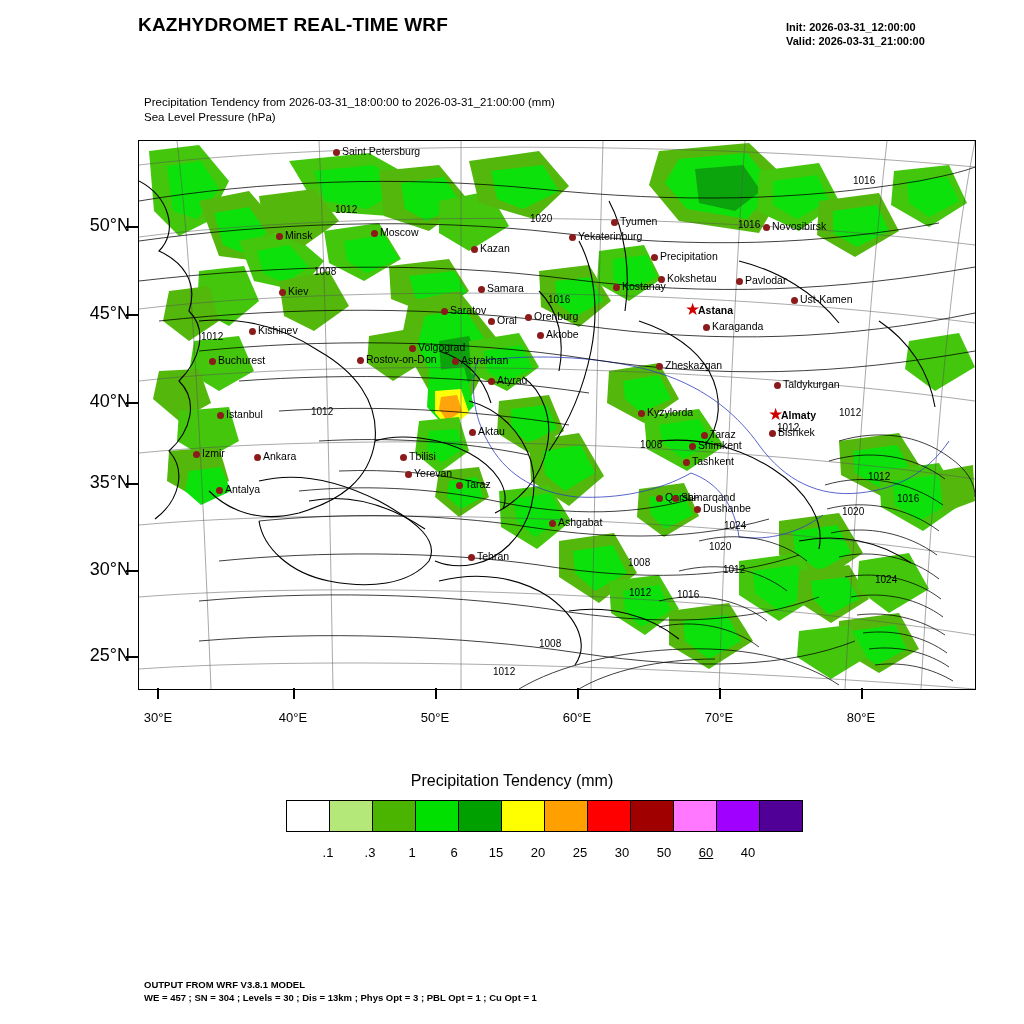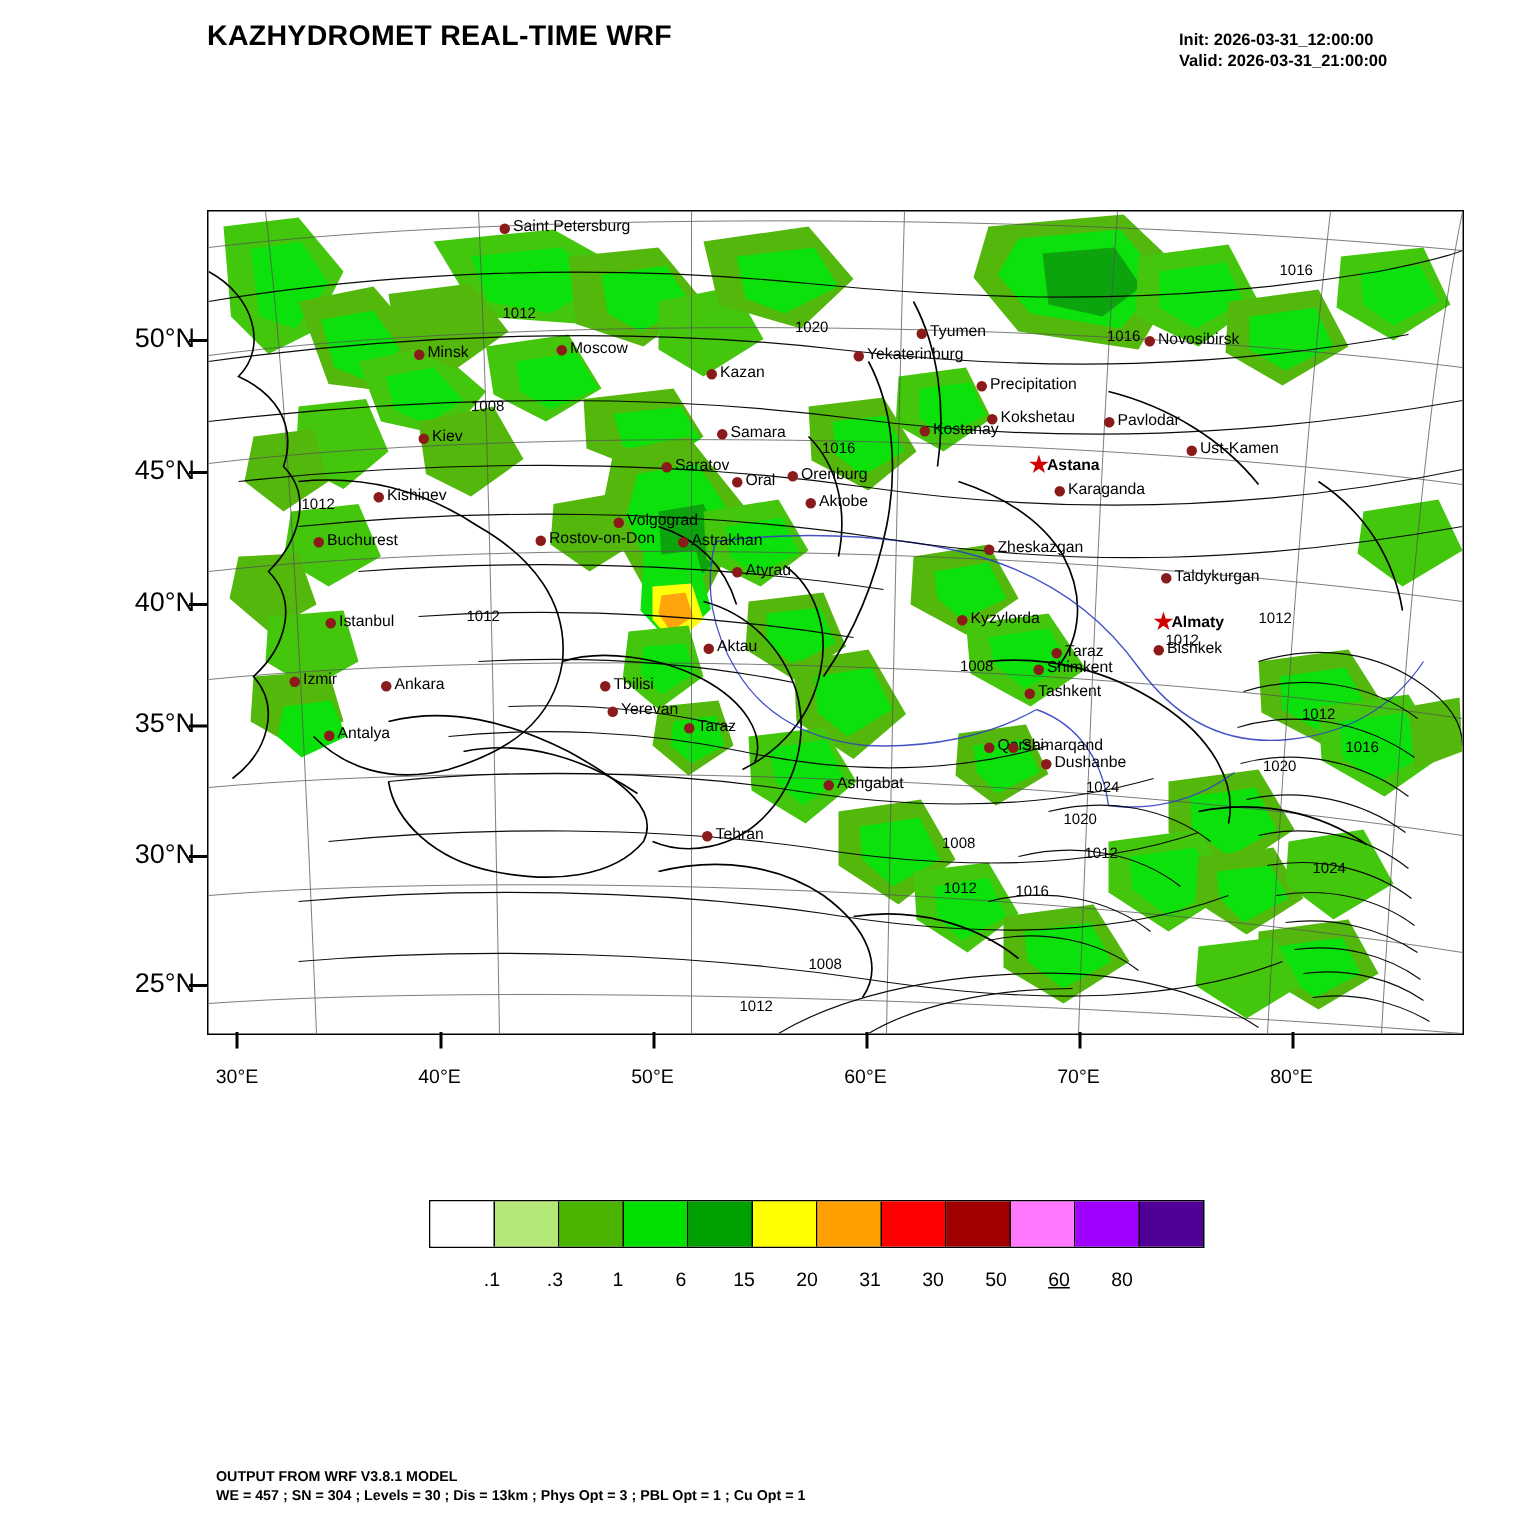--- a/index.html
+++ b/index.html
@@ -74,20 +74,24 @@
 
 <div id="root">
 
   <div class="title">KAZHYDROMET REAL-TIME WRF</div>
 
   <div class="init-block">
     <div>Init: 2026-03-31_12:00:00</div>
     <div>Valid: 2026-03-31_21:00:00</div>
   </div>
 
+  <div class="subtitle">
+    <div>Precipitation Tendency from 2026-03-31_18:00:00 to 2026-03-31_21:00:00   (mm)</div>
+    <div>Sea Level Pressure   (hPa)</div>
+  </div>
 
   <div id="map">
     <svg id="mapsvg" viewBox="0 0 836 548" preserveAspectRatio="none">
       <defs>
         <clipPath id="clipmap">
             <rect x="0" y="0" width="836" height="548"></rect>
           </clipPath>
       </defs>
       <g clip-path="url(#clipmap)">
 
@@ -506,20 +510,21 @@
   <div class="xlab" style="left:684px;top:710px;">70°E</div>
   <div class="xlab" style="left:826px;top:710px;">80°E</div>
 
   <div class="tickmark" style="left:157px;top:688px;width:1.5px;height:11px;"></div>
   <div class="tickmark" style="left:293px;top:688px;width:1.5px;height:11px;"></div>
   <div class="tickmark" style="left:435px;top:688px;width:1.5px;height:11px;"></div>
   <div class="tickmark" style="left:577px;top:688px;width:1.5px;height:11px;"></div>
   <div class="tickmark" style="left:719px;top:688px;width:1.5px;height:11px;"></div>
   <div class="tickmark" style="left:861px;top:688px;width:1.5px;height:11px;"></div>
 
+  <div class="cb-title">Precipitation Tendency  (mm)</div>
 
   <div id="cbar">
     <div style="background:#ffffff"></div>
     <div style="background:#b4e878"></div>
     <div style="background:#4ab400"></div>
     <div style="background:#00e000"></div>
     <div style="background:#00a000"></div>
     <div style="background:#ffff00"></div>
     <div style="background:#ffa000"></div>
     <div style="background:#ff0000"></div>
@@ -529,25 +534,25 @@
     <div style="background:#500096"></div>
   </div>
 
   <div id="cblabels">
     <span style="left:22px;">.1</span>
     <span style="left:64px;">.3</span>
     <span style="left:106px;">1</span>
     <span style="left:148px;">6</span>
     <span style="left:190px;">15</span>
     <span style="left:232px;">20</span>
-    <span style="left:274px;">31</span>
+    <span style="left:274px;">25</span>
     <span style="left:316px;">30</span>
     <span style="left:358px;">50</span>
     <span style="left:400px;text-decoration:underline;">60</span>
-    <span style="left:442px;">80</span>
+    <span style="left:442px;">40</span>
   </div>
 
   <div class="footer">
     <div>OUTPUT FROM WRF V3.8.1 MODEL</div>
     <div>WE = 457 ; SN = 304 ; Levels = 30 ; Dis = 13km ; Phys Opt = 3 ; PBL Opt = 1 ; Cu Opt = 1</div>
   </div>
 
 </div>
 
 </body></html>

